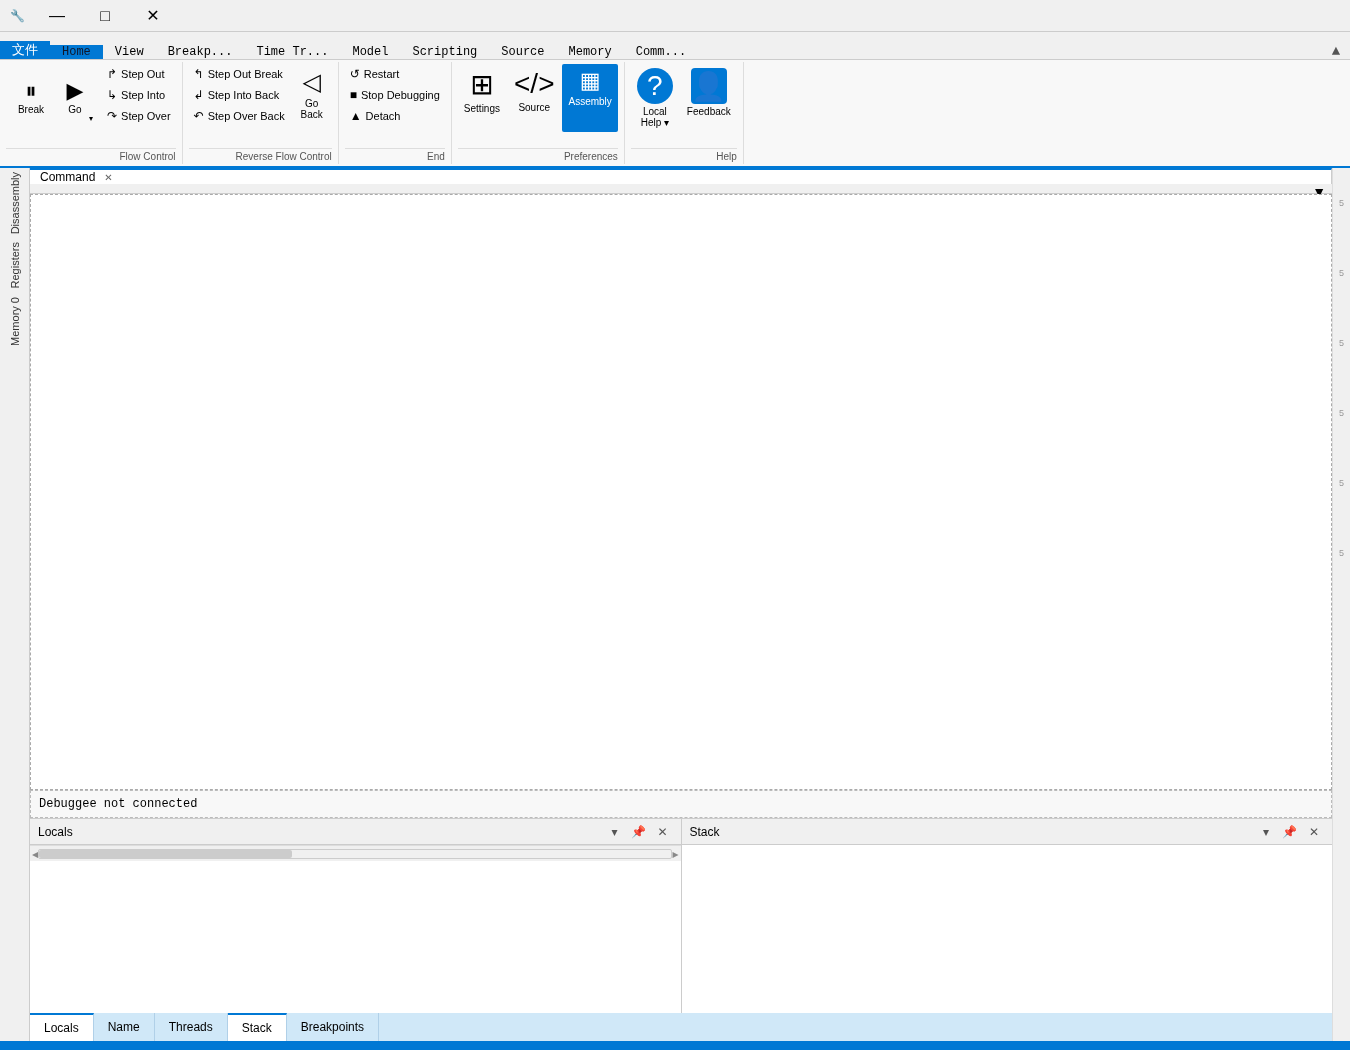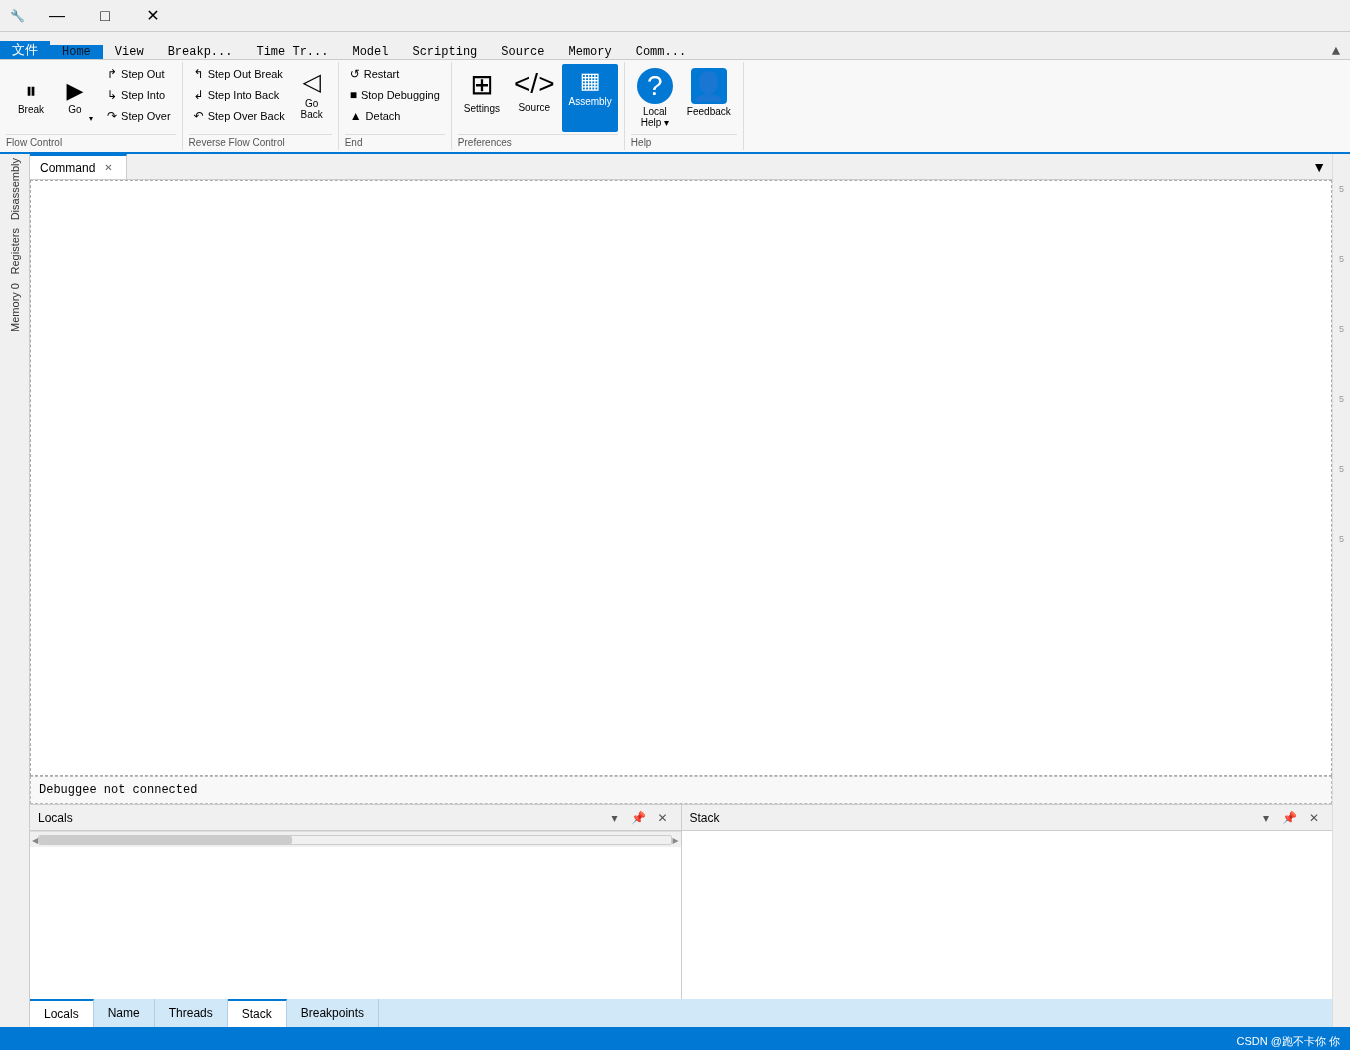--- a/index.html
+++ b/index.html
@@ -61,23 +61,23 @@
     }
     .ribbon-group-content {
       display: flex;
       flex: 1;
       align-items: flex-start;
       gap: 2px;
     }
     .ribbon-group-label {
       font-size: 10px;
       color: #555;
-      text-align: left;
+      text-align: right;
       width: 100%;
-      margin-top: 2px;
+      margin-top: 16px;
       padding-top: 2px;
       border-top: 1px solid #ddd;
     }
     .ribbon-btn {
       display: flex;
       flex-direction: column;
       align-items: center;
       justify-content: flex-start;
       padding: 3px 5px;
       border: 1px solid transparent;
@@ -183,20 +183,21 @@
       overflow: hidden;
     }
 
     
     .tab-bar {
       background: #f0f0f0;
       display: flex;
       align-items: stretch;
       border-bottom: 1px solid #ccc;
       height: 26px;
+      flex-direction: column;
     }
     .tab {
       padding: 0 10px;
       display: flex;
       align-items: center;
       cursor: pointer;
       font-size: 12px;
       border-right: 1px solid #ccc;
       gap: 6px;
       background: white;

